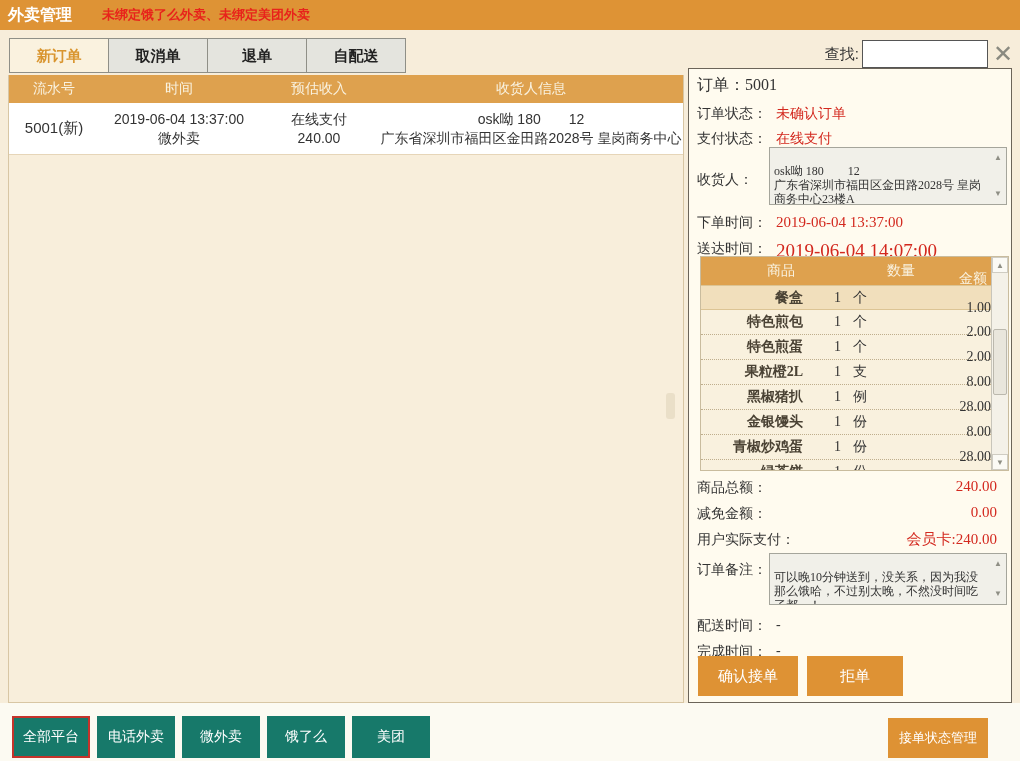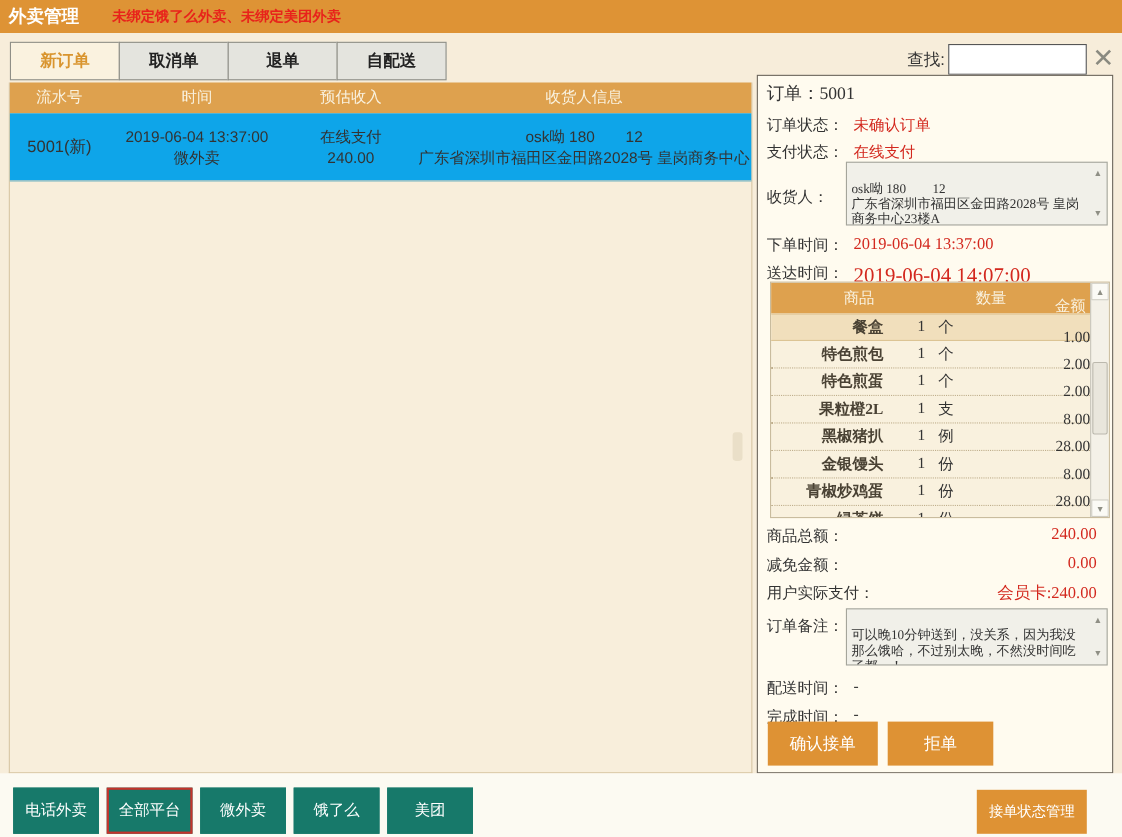--- a/index.html
+++ b/index.html
@@ -24,21 +24,21 @@
   .search-input{width:126px;height:28px;border:1px solid #555;background:#FFF;font-size:14px;padding:0 4px;outline:none;}
   .close-x{width:30px;text-align:center;font-size:24px;color:#8A8A80;cursor:pointer;line-height:28px;}
 
   
   .order-list{position:absolute;left:8px;top:75px;width:676px;height:628px;background:#F8EEDB;border:1px solid #D8C6A4;border-top:none;}
   .olist-header{display:flex;height:28px;background:#DEA14E;color:#F9F2E0;font-size:14px;align-items:center;}
   .c1{width:90px;text-align:center;}
   .c2{width:160px;text-align:center;}
   .c3{width:120px;text-align:center;}
   .c4{flex:1;text-align:center;}
-  .order-row{display:flex;background:#0ea5e9;border-bottom:1px solid #E6D5B8;height:62px;align-items:center;font-size:14px;color:#333;cursor:pointer;}
+  .order-row{display:flex;background:#ffffff;border-bottom:1px solid #E6D5B8;height:52px;align-items:center;font-size:14px;color:#333;cursor:pointer;}
   .order-row .line{line-height:19px;}
   .serial{font-size:15px;}
 
   .splitter-handle{position:absolute;left:666px;top:393px;width:9px;height:26px;background:#EADFC8;border-radius:3px;cursor:col-resize;}
 
   
   .detail{position:absolute;left:688px;top:68px;width:324px;height:635px;background:#FFFBEF;border:1px solid #6B6459;font-size:14px;font-family:Liberation Serif, serif;}
   .d-row{position:absolute;left:8px;display:flex;}
   .d-label{color:#333;width:79px;}
   .d-label.wide{width:auto;}
@@ -275,23 +275,23 @@
       <span class="d-value-dark">-</span>
     </div>
 
     <div class="btn-orange accept-btn">确认接单</div>
     <div class="btn-orange reject-btn">拒单</div>
   </div>
 
   <div class="bottombar">
     <div class="platforms">
 
+        <div class="pbtn selected">全部平台</div>
+
         <div class="pbtn">电话外卖</div>
-
-        <div class="pbtn selected">全部平台</div>
 
         <div class="pbtn">微外卖</div>
 
         <div class="pbtn">饿了么</div>
 
         <div class="pbtn">美团</div>
       </div>
     <div class="footer-buttons">
       <div class="fbtn b1">接单状态管理</div>
       <div class="fbtn b3">关闭</div>

